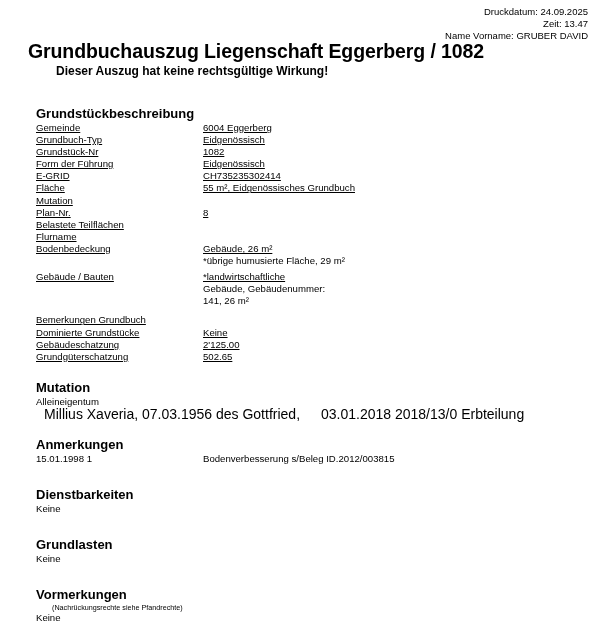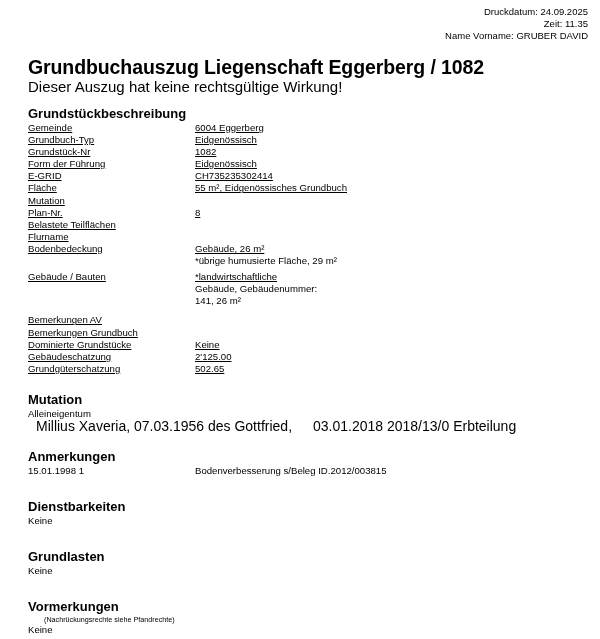--- a/index.html
+++ b/index.html
@@ -32,45 +32,46 @@
     font-size: 9.5px;
     line-height: 12.2px;
     white-space: nowrap;
   }
   .print-header div { white-space: nowrap; }
 
   
   .title-block {
     position: absolute;
     left: 28px;
-    top: 56px;
+    top: 40px;
   }
   .doc-title {
     font-size: 19.5px;
     font-weight: bold;
     line-height: 23px;
     letter-spacing: -0.1px;
     white-space: nowrap;
   }
   .doc-subtitle {
-    font-size: 15px;
-    font-weight: normal;
+    font-size: 12px;
+    font-weight: bold;
     line-height: 14px;
     margin-top: 1px;
     white-space: nowrap;
+    margin-left: 28px;
   }
 
   
   .content {
     position: absolute;
     left: 28px;
     top: 106px;
     width: 560px;
   }
-  .section { margin-bottom: 0; }
+  .section { margin-bottom: 0; margin-left: 8px; }
   .section-head {
     font-size: 13px;
     font-weight: bold;
     line-height: 16px;
     white-space: nowrap;
   }
   .section-sub {
     font-size: 7.2px;
     line-height: 9px;
     white-space: nowrap;
@@ -138,21 +139,21 @@
   }
   .anm-row .anm-text { white-space: nowrap; }
 </style>
 </head>
 <body>
 
 <div class="page">
 
   <div class="print-header">
     <div>Druckdatum: 24.09.2025</div>
-    <div>Zeit: 11.35</div>
+    <div>Zeit: 13.47</div>
     <div>Name Vorname: GRUBER DAVID</div>
   </div>
 
   <div class="title-block">
     <div class="doc-title">Grundbuchauszug Liegenschaft Eggerberg / 1082</div>
     <div class="doc-subtitle">Dieser Auszug hat keine rechtsgültige Wirkung!</div>
   </div>
 
   <div class="content">
 
@@ -210,24 +211,20 @@
 
         <div class="row">
           <span class="lbl">Gebäude / Bauten</span>
           <span class="val">*landwirtschaftliche</span>
         </div>
         <div class="cont">Gebäude, Gebäudenummer:</div>
         <div class="cont">141, 26 m²</div>
 
         <div style="height:7px"></div>
 
-        <div class="row">
-          <span class="lbl">Bemerkungen AV</span>
-          <span class="val"></span>
-        </div>
         <div class="row">
           <span class="lbl">Bemerkungen Grundbuch</span>
           <span class="val"></span>
         </div>
         <div class="row">
           <span class="lbl">Dominierte Grundstücke</span>
           <span class="val">Keine</span>
         </div>
         <div class="row">
           <span class="lbl">Gebäudeschatzung</span>

